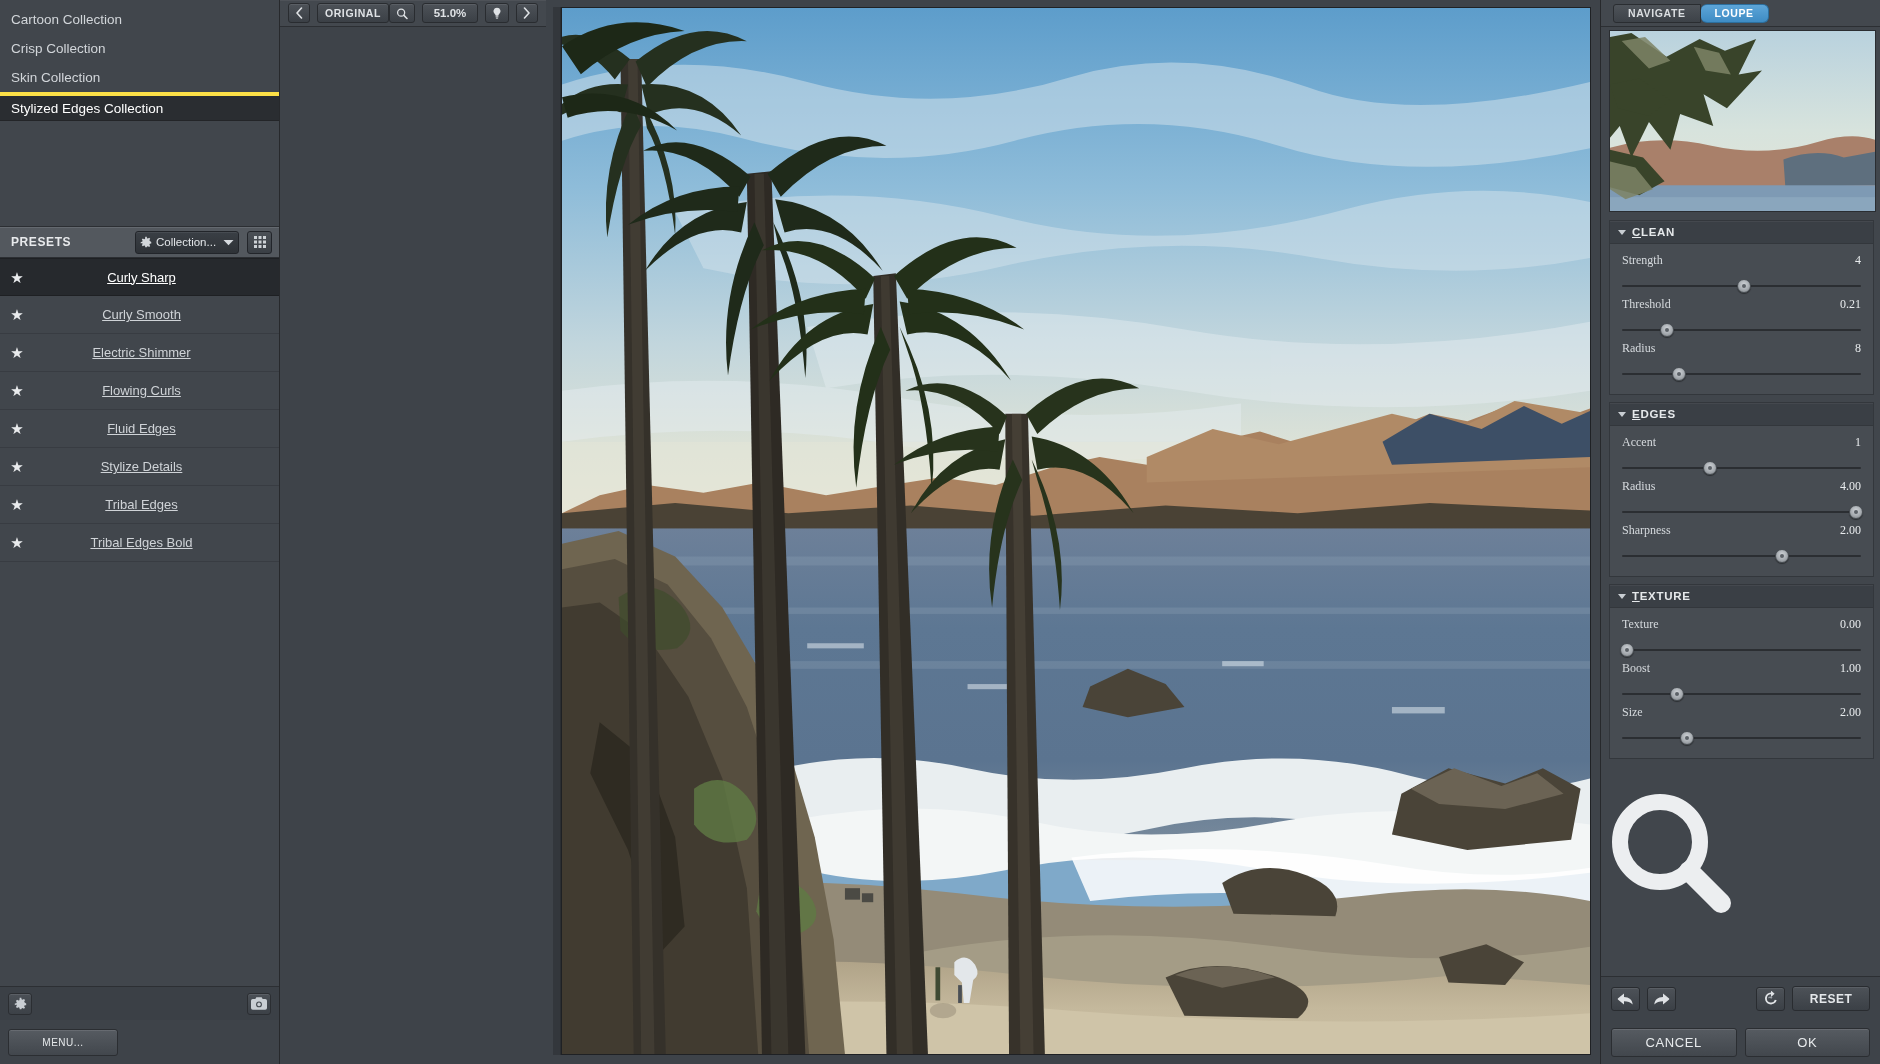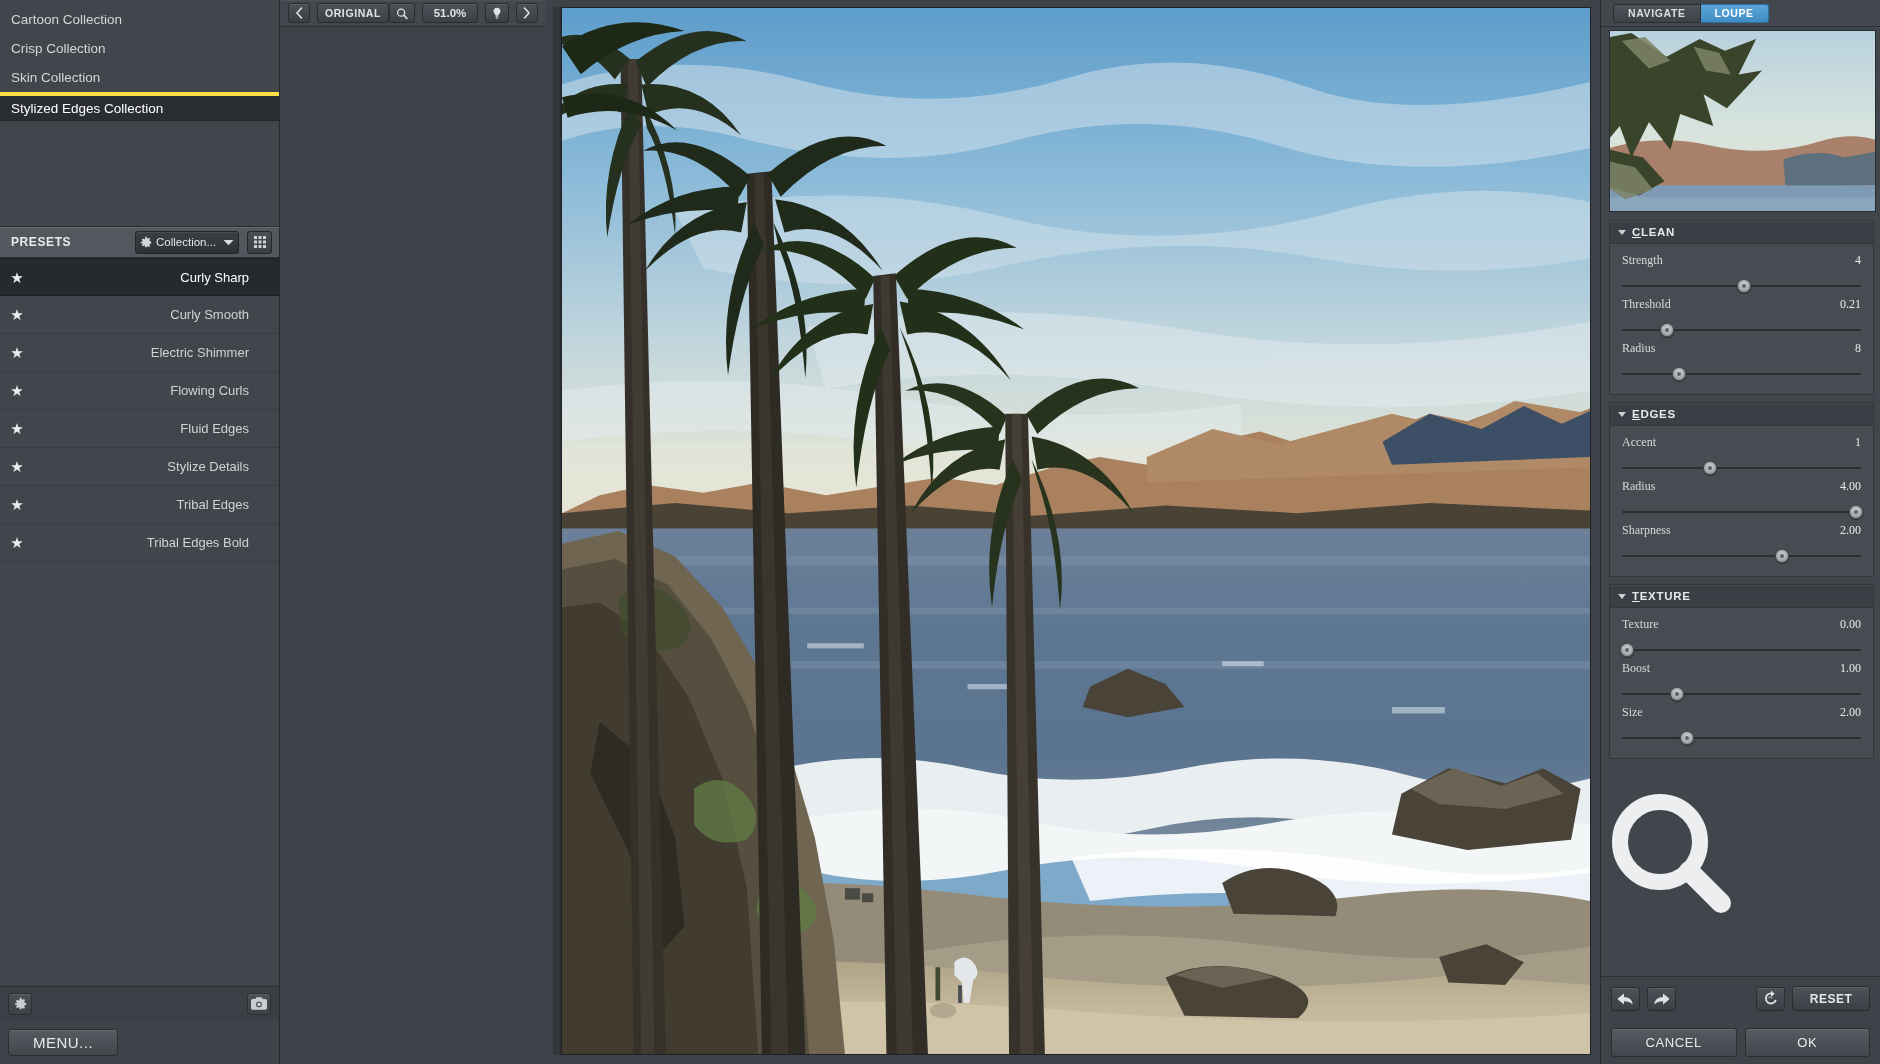--- a/index.html
+++ b/index.html
@@ -86,42 +86,43 @@
   }
   .preset-item.selected {
     background: #26292d;
     border-top: 1px solid #1e2023; border-bottom: 1px solid #1e2023;
   }
   .preset-star {
     width: 34px; display: flex; align-items: center; justify-content: center;
     color: #e9ebed; font-size: 15px; line-height: 1;
   }
   .preset-label {
-    flex: 1; text-align: right; font-size: 13px; color: #cfd3d7;
+    flex: 1; text-align: center; font-size: 13px; color: #cfd3d7;
     padding-right: 30px;
+    text-decoration: underline;
   }
   .preset-item.selected .preset-label { color: #ffffff; }
 
   .left-filler { flex: 1; background: #41464c; }
 
   .left-bottom-bar {
     height: 34px; background: #3b4046;
     border-top: 1px solid #2c2f33;
     display: flex; align-items: center; justify-content: space-between;
     padding: 0 8px;
   }
   .left-menu-row {
     height: 44px; background: #3e4349;
     display: flex; align-items: center; padding-left: 8px;
   }
   .menu-btn {
     width: 110px; height: 27px; border-radius: 3px;
     background: linear-gradient(#565b61, #42474d);
     border: 1px solid #2b2e32;
-    color: #e6e9eb; font-size: 15px; letter-spacing: .5px;
+    color: #e6e9eb; font-size: 10px; letter-spacing: .5px;
     display: flex; align-items: center; justify-content: center;
     box-shadow: inset 0 1px 0 rgba(255,255,255,0.1);
   }
 
   
   .center { flex: 1; display: flex; flex-direction: row; background: #3e4349; }
   .top-toolbar {
     height: 27px; background: #43484e;
     border-bottom: 1px solid #2c2f33;
     display: flex; align-items: center; padding: 0 8px;
@@ -163,21 +164,21 @@
   .nav-tab {
     height: 19px; padding: 0 14px; display: flex; align-items: center;
     font-size: 10.5px; font-weight: bold; letter-spacing: .6px;
     color: #dbdee1; background: linear-gradient(#4e5359, #3d4248);
     border: 1px solid #2a2d31;
   }
   .nav-tab:first-child { border-radius: 3px 0 0 3px; }
   .nav-tab:last-child { border-radius: 0 3px 3px 0; border-left: none; }
   .nav-tab.active {
     background: linear-gradient(#5da5d8, #3e8cc4);
-    color: #ffffff; border-color: #2c6f9e;
+    color: #ffffff; border-color: #2c6f9e; border-radius: 6px;
   }
   .loupe-box {
     height: 182px; margin: 3px 4px 0 8px; position: relative; overflow: hidden;
     background: #9fc0d4; border: 1px solid #2a2d31;
   }
   .right-sections { flex: 1; overflow: hidden; padding-top: 8px; text-align: right; }
 
   .section {
     margin: 0 6px 7px 8px;
     background: #474c52; border: 1px solid #33373c;

